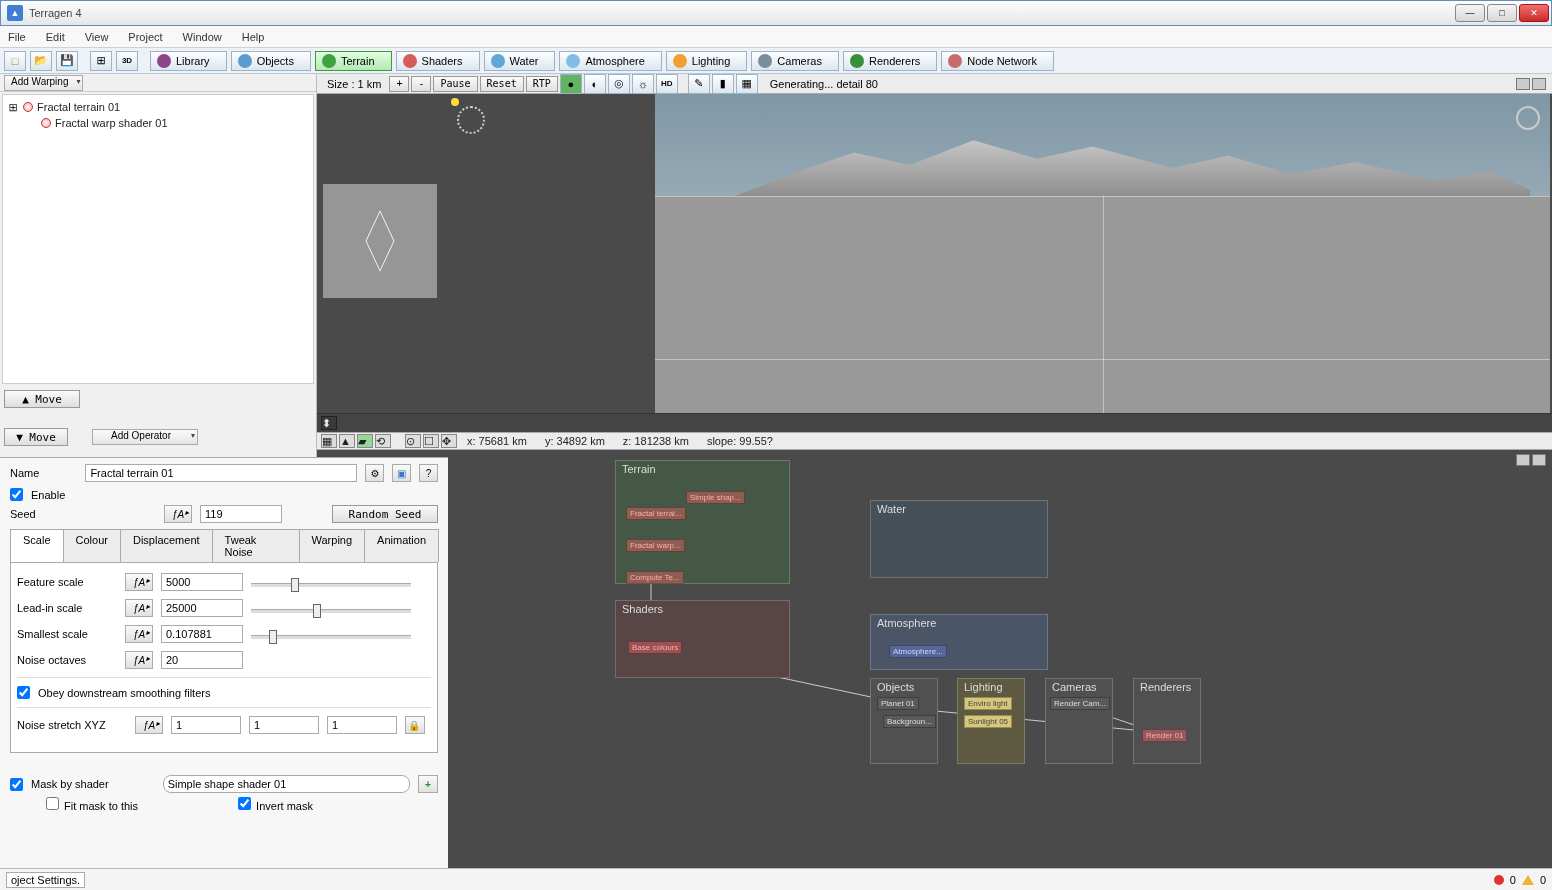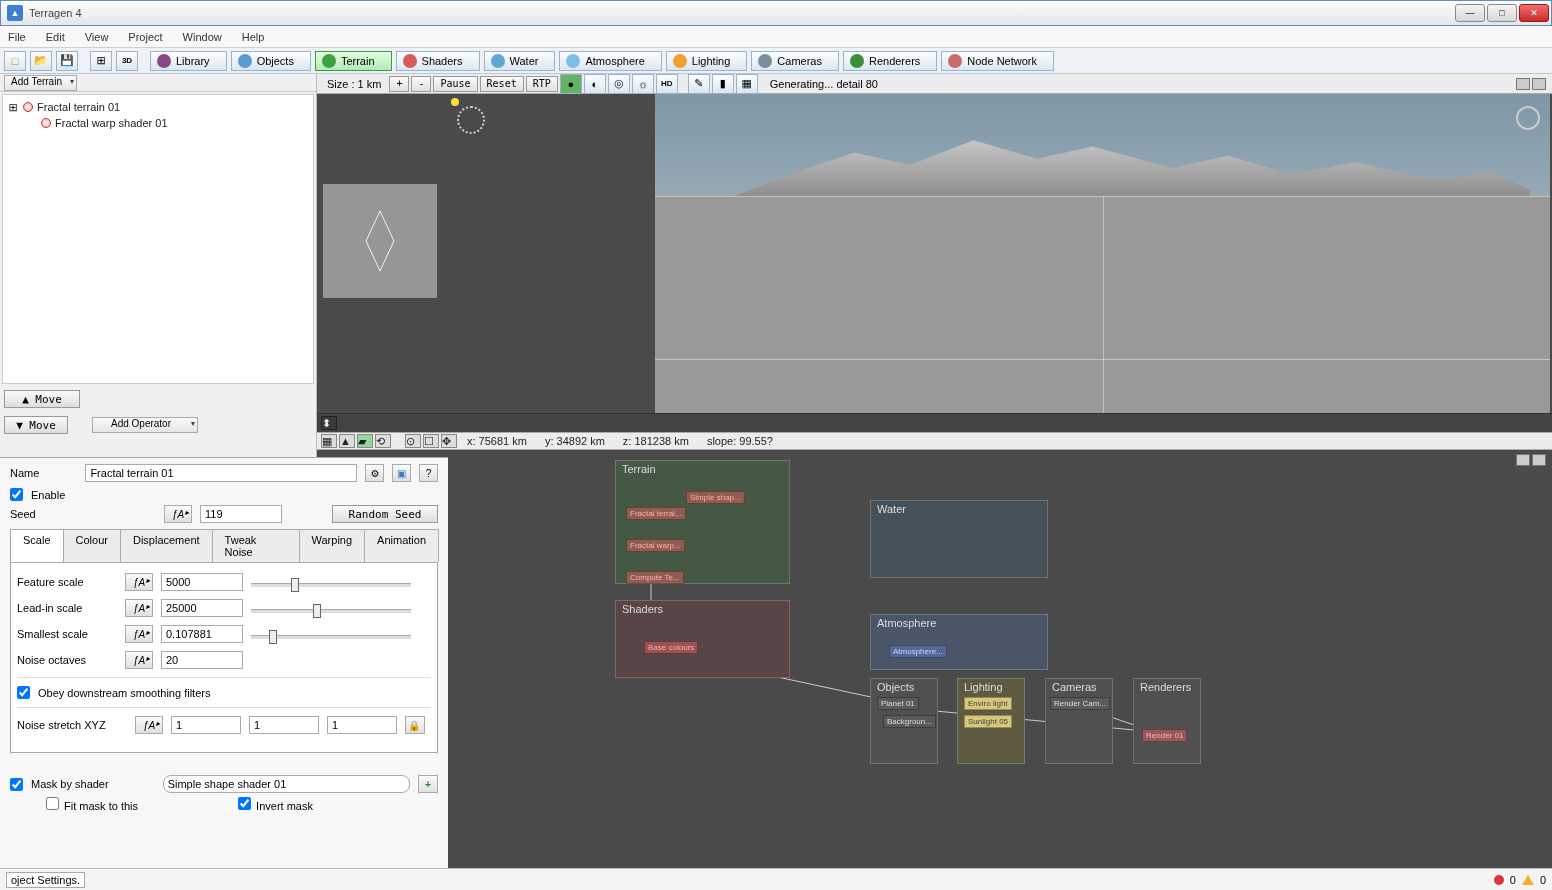--- a/index.html
+++ b/index.html
@@ -33,21 +33,21 @@
 
 
 .main { position: absolute; top: 74px; left:0; right:0; bottom:22px; display:flex; }
 
 
 .left-col { width: 317px; border-right:1px solid #bbb; display:flex; flex-direction:column;}
 .tree-panel{ flex:0 0 290px; background:#fff; border:1px solid #ccc; margin:2px; padding:4px; overflow:auto;}
 .tree-item{ display:flex; align-items:center; height:16px; color:#222;}
 .tree-item .expander{width:12px; text-align:center;}
 .tree-item .dot{width:10px; height:10px; border-radius:5px; border:1px solid #c33; background:radial-gradient(#fff,#f9a0a0); margin:0 4px;}
-.left-buttons{ padding:4px; display:flex; flex-direction:column; gap:8px;}
+.left-buttons{ padding:4px; display:flex; flex-direction:column; gap:20px;}
 .btn{height:18px; border:1px solid #999; background:linear-gradient(#fafafa,#dedede); padding:0 8px; font-size:11px; font-family:monospace;}
 .row{display:flex; gap:6px; align-items:center;}
 
 
 .props-panel{ position:absolute; top: 383px; left:0; width:448px; bottom:0; background:#f7f7f7; border-top:1px solid #aaa; padding:6px 10px;}
 .props-row{display:flex; align-items:center; margin-bottom:6px; gap:8px;}
 .props-row label{width:72px;}
 .text-input{border:1px solid #aaa; background:#fff; height:18px; padding:0 4px; width:290px; font-size:11px;}
 .icon-btn{width:20px; height:18px; border:1px solid #aaa; background:linear-gradient(#fafafa,#e0e0e0); display:flex;align-items:center;justify-content:center; font-size:10px;}
 .checkbox-row{display:flex; align-items:center; gap:6px; margin:4px 0;}
@@ -183,21 +183,21 @@
         <div class="shelf-icon" style="background: rgb(201, 107, 107);"></div>
         <span>Node Network</span>
       </div>
     </div>
 </div>
 
 <div class="main">
 
   <div class="left-col">
     <div class="left-panel-header">
-      <div class="dropdown-btn">Add Terrain</div>
+      <div class="dropdown-btn">Add Warping</div>
     </div>
     <div class="tree-panel">
       <div class="tree-item">
         <span class="expander">⊞</span>
         <span class="dot"></span>
         <span>Fractal terrain 01</span>
       </div>
       <div class="tree-item" style="padding-left:18px">
         <span class="expander"></span>
         <span class="dot"></span>
@@ -301,21 +301,21 @@
         </svg>
       <div class="ng-group" style="left: 220px; top: 10px; width: 175px; height: 124px; background: rgb(69, 88, 69);">
             <div class="gt">Terrain</div>
             <div class="ng-node " style="top: 30px; left: 70px;">Simple shap...</div>
             <div class="ng-node " style="top: 46px; left: 10px;">Fractal terrai...</div>
             <div class="ng-node " style="top: 78px; left: 10px;">Fractal warp...</div>
             <div class="ng-node " style="top: 110px; left: 10px;">Compute Te...</div>
           </div>
           <div class="ng-group" style="left: 220px; top: 150px; width: 175px; height: 78px; background: rgb(88, 69, 69);">
             <div class="gt">Shaders</div>
-            <div class="ng-node " style="top: 40px; left: 28px;">Base colours</div>
+            <div class="ng-node " style="top: 40px; left: 12px;">Base colours</div>
           </div>
           <div class="ng-group" style="left: 475px; top: 50px; width: 178px; height: 78px; background: rgb(69, 80, 88);">
             <div class="gt">Water</div>
           </div>
           <div class="ng-group" style="left: 475px; top: 164px; width: 178px; height: 56px; background: rgb(74, 85, 104);">
             <div class="gt">Atmosphere</div>
             <div class="ng-node blue" style="top: 30px; left: 18px;">Atmosphere...</div>
           </div>
           <div class="ng-group" style="left: 475px; top: 228px; width: 68px; height: 86px; background: rgb(80, 80, 80);">
             <div class="gt">Objects</div>

